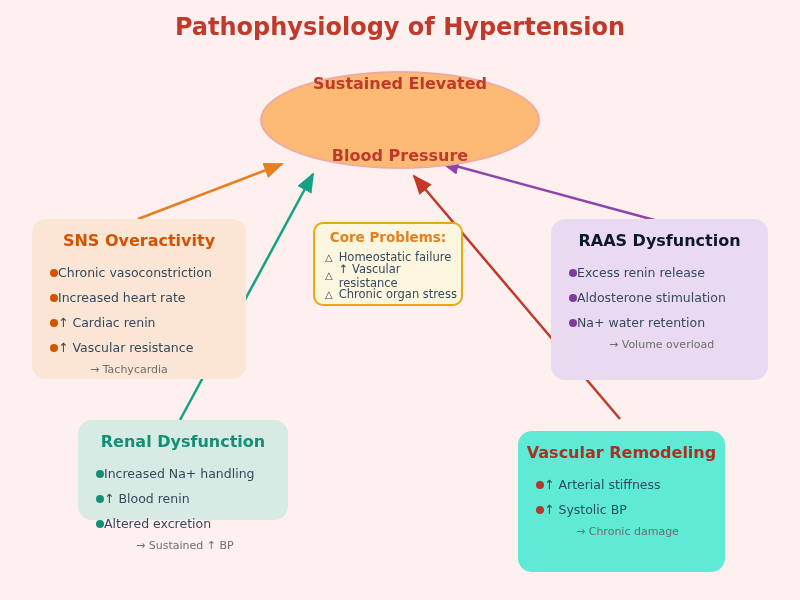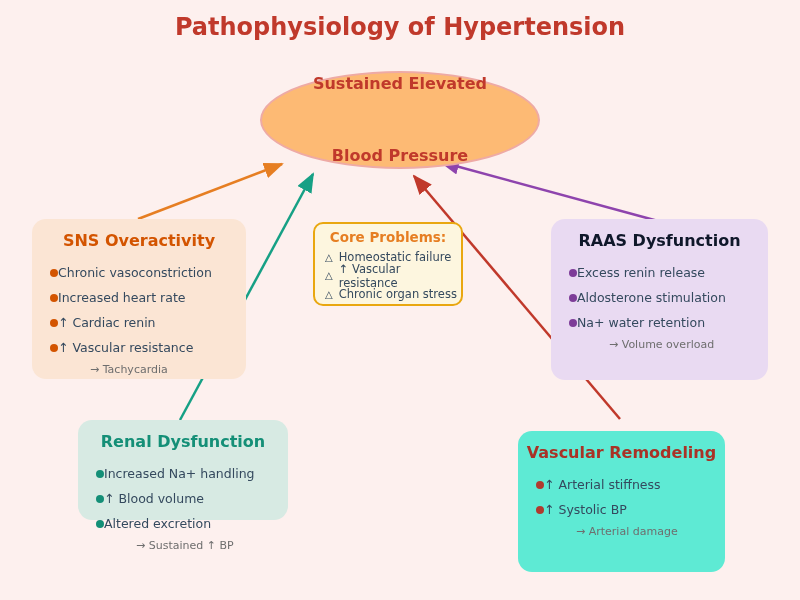--- a/index.html
+++ b/index.html
@@ -202,21 +202,21 @@
 
   <div class="box box-renal">
     <div class="box-title">Renal Dysfunction</div>
     <ul class="box-items">
       <li>
         <span class="dot"></span>
         <span>Increased Na+ handling</span>
       </li>
       <li>
         <span class="dot"></span>
-        <span>↑ Blood volume</span>
+        <span>↑ Blood renin</span>
       </li>
       <li>
         <span class="dot"></span>
         <span>Altered excretion</span>
       </li>
     </ul>
     <div class="box-sub">→ Sustained ↑ BP</div>
   </div>
 
   <div class="box box-vascular">
@@ -224,16 +224,16 @@
     <ul class="box-items">
       <li>
         <span class="dot"></span>
         <span>↑ Arterial stiffness</span>
       </li>
       <li>
         <span class="dot"></span>
         <span>↑ Systolic BP</span>
       </li>
     </ul>
-    <div class="box-sub">→ Arterial damage</div>
+    <div class="box-sub">→ Chronic damage</div>
   </div>
 
 </div>
 
 </body></html>

